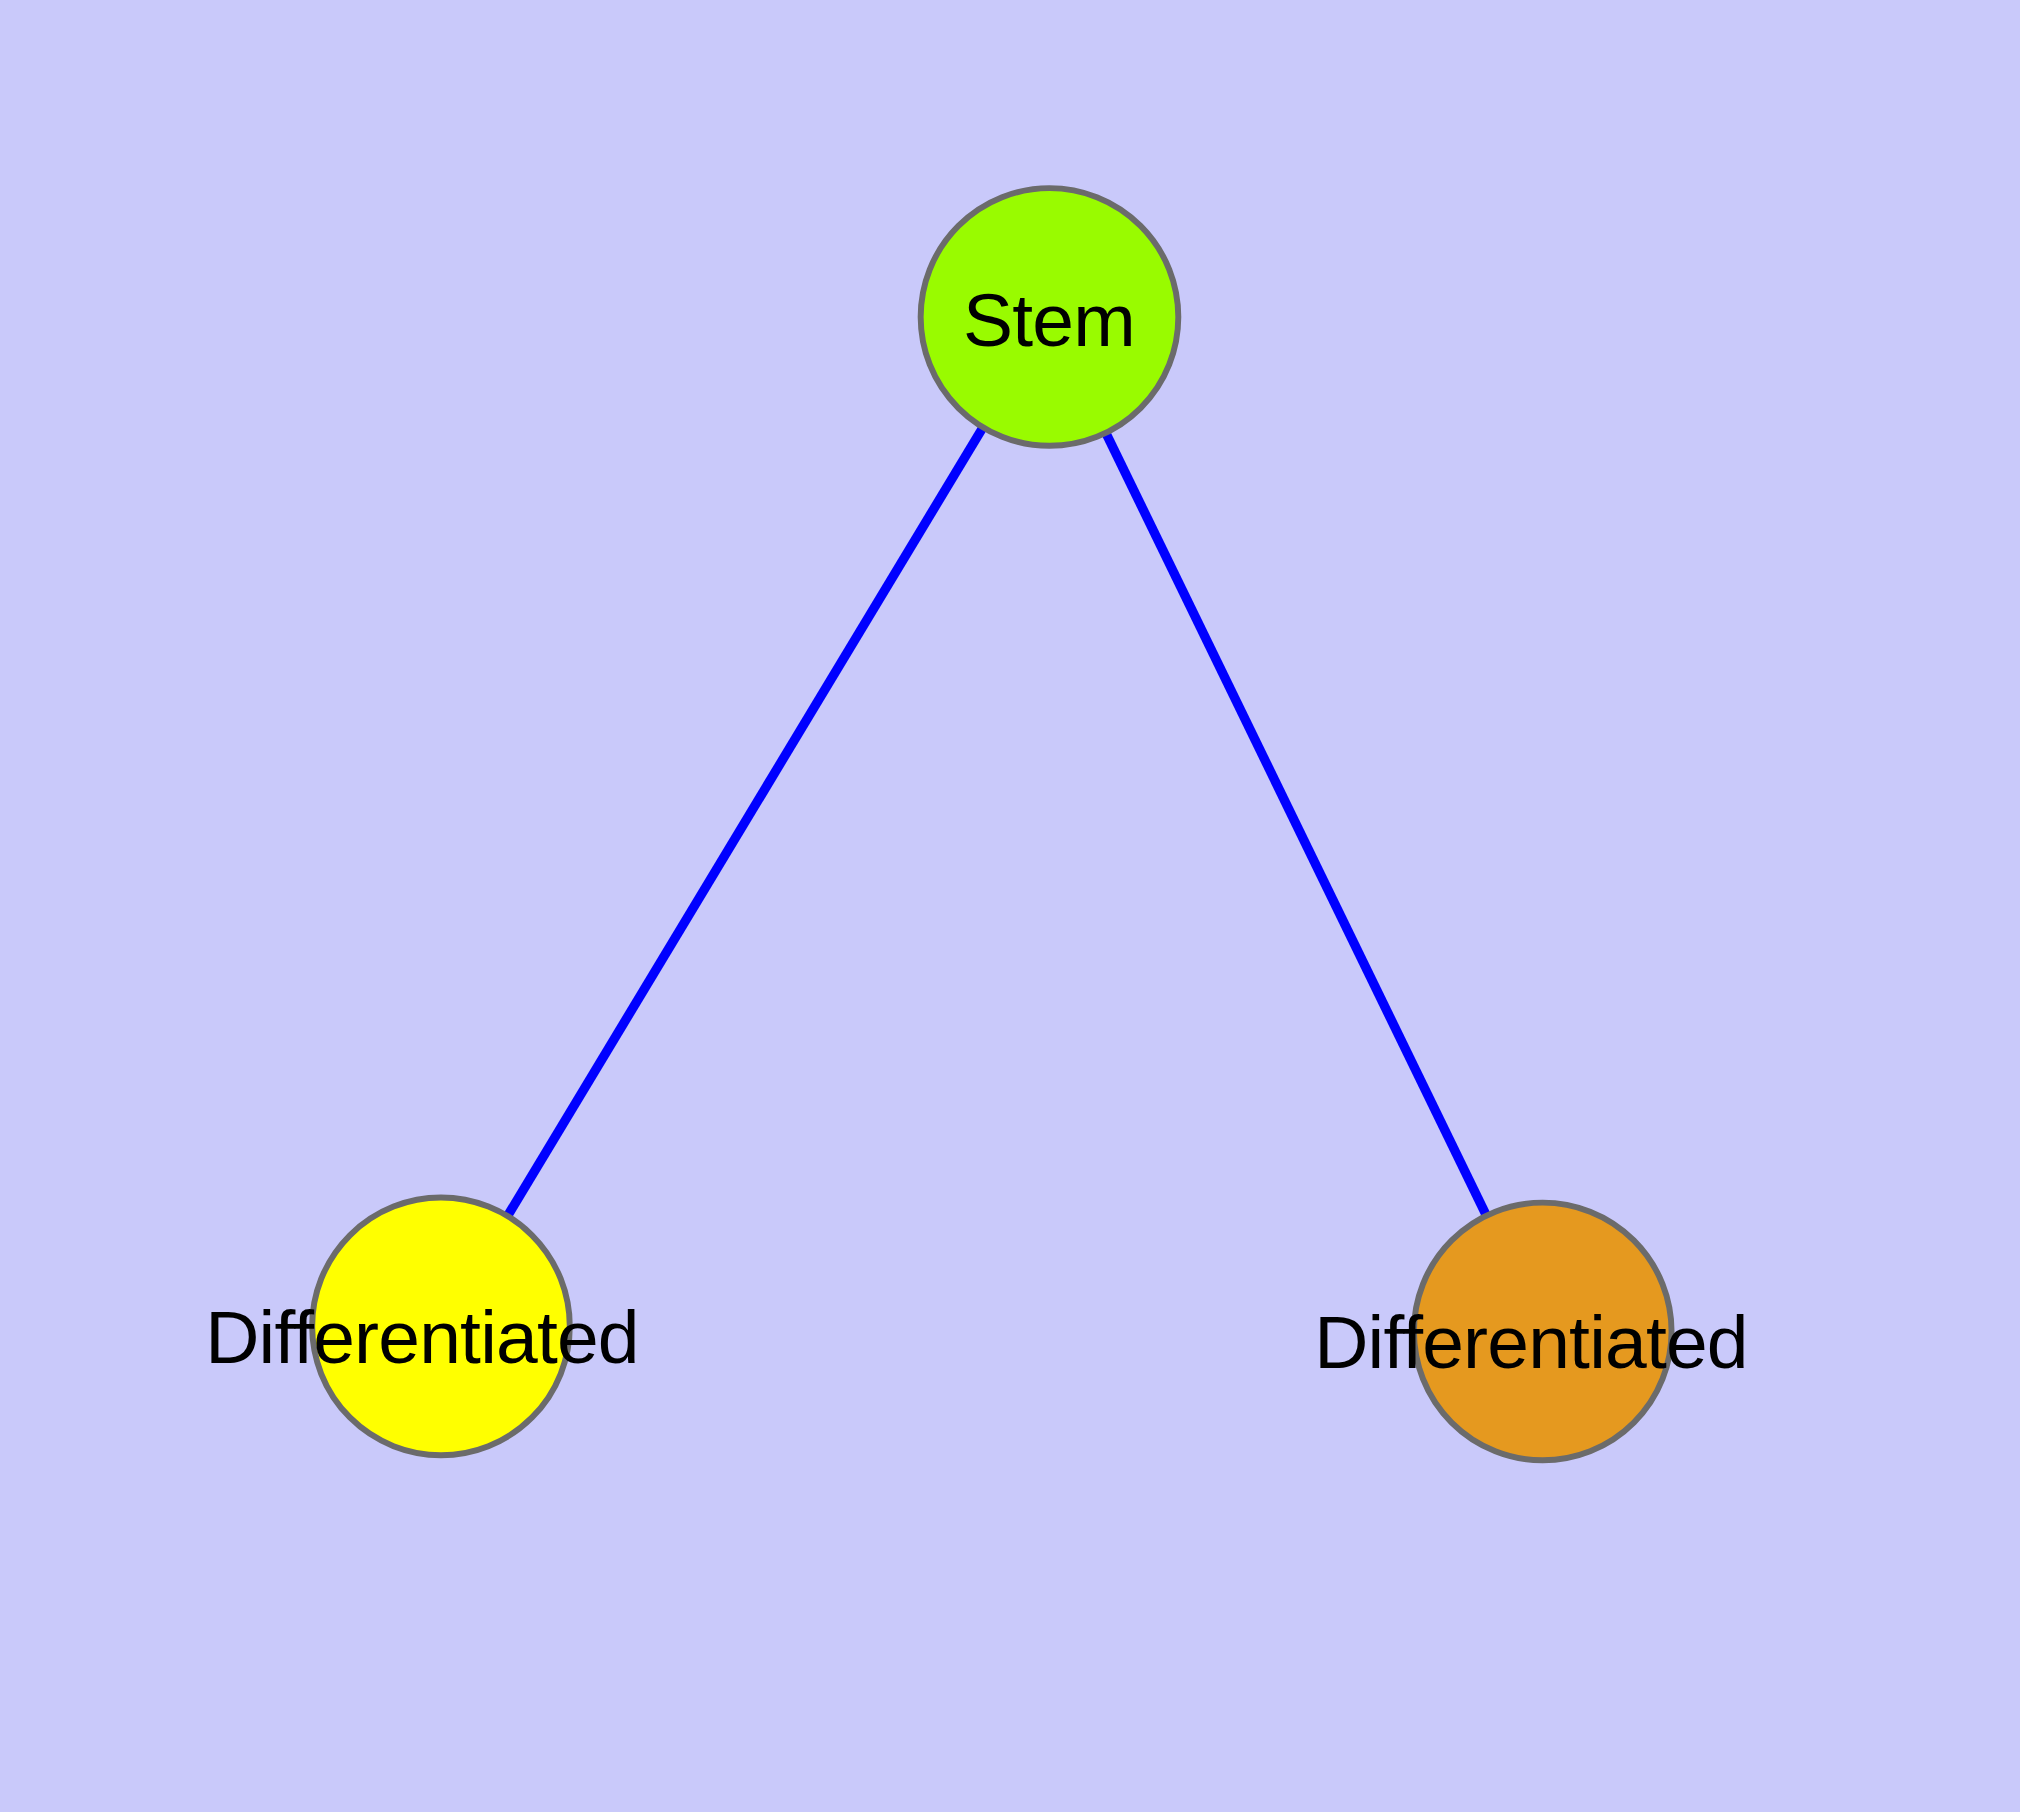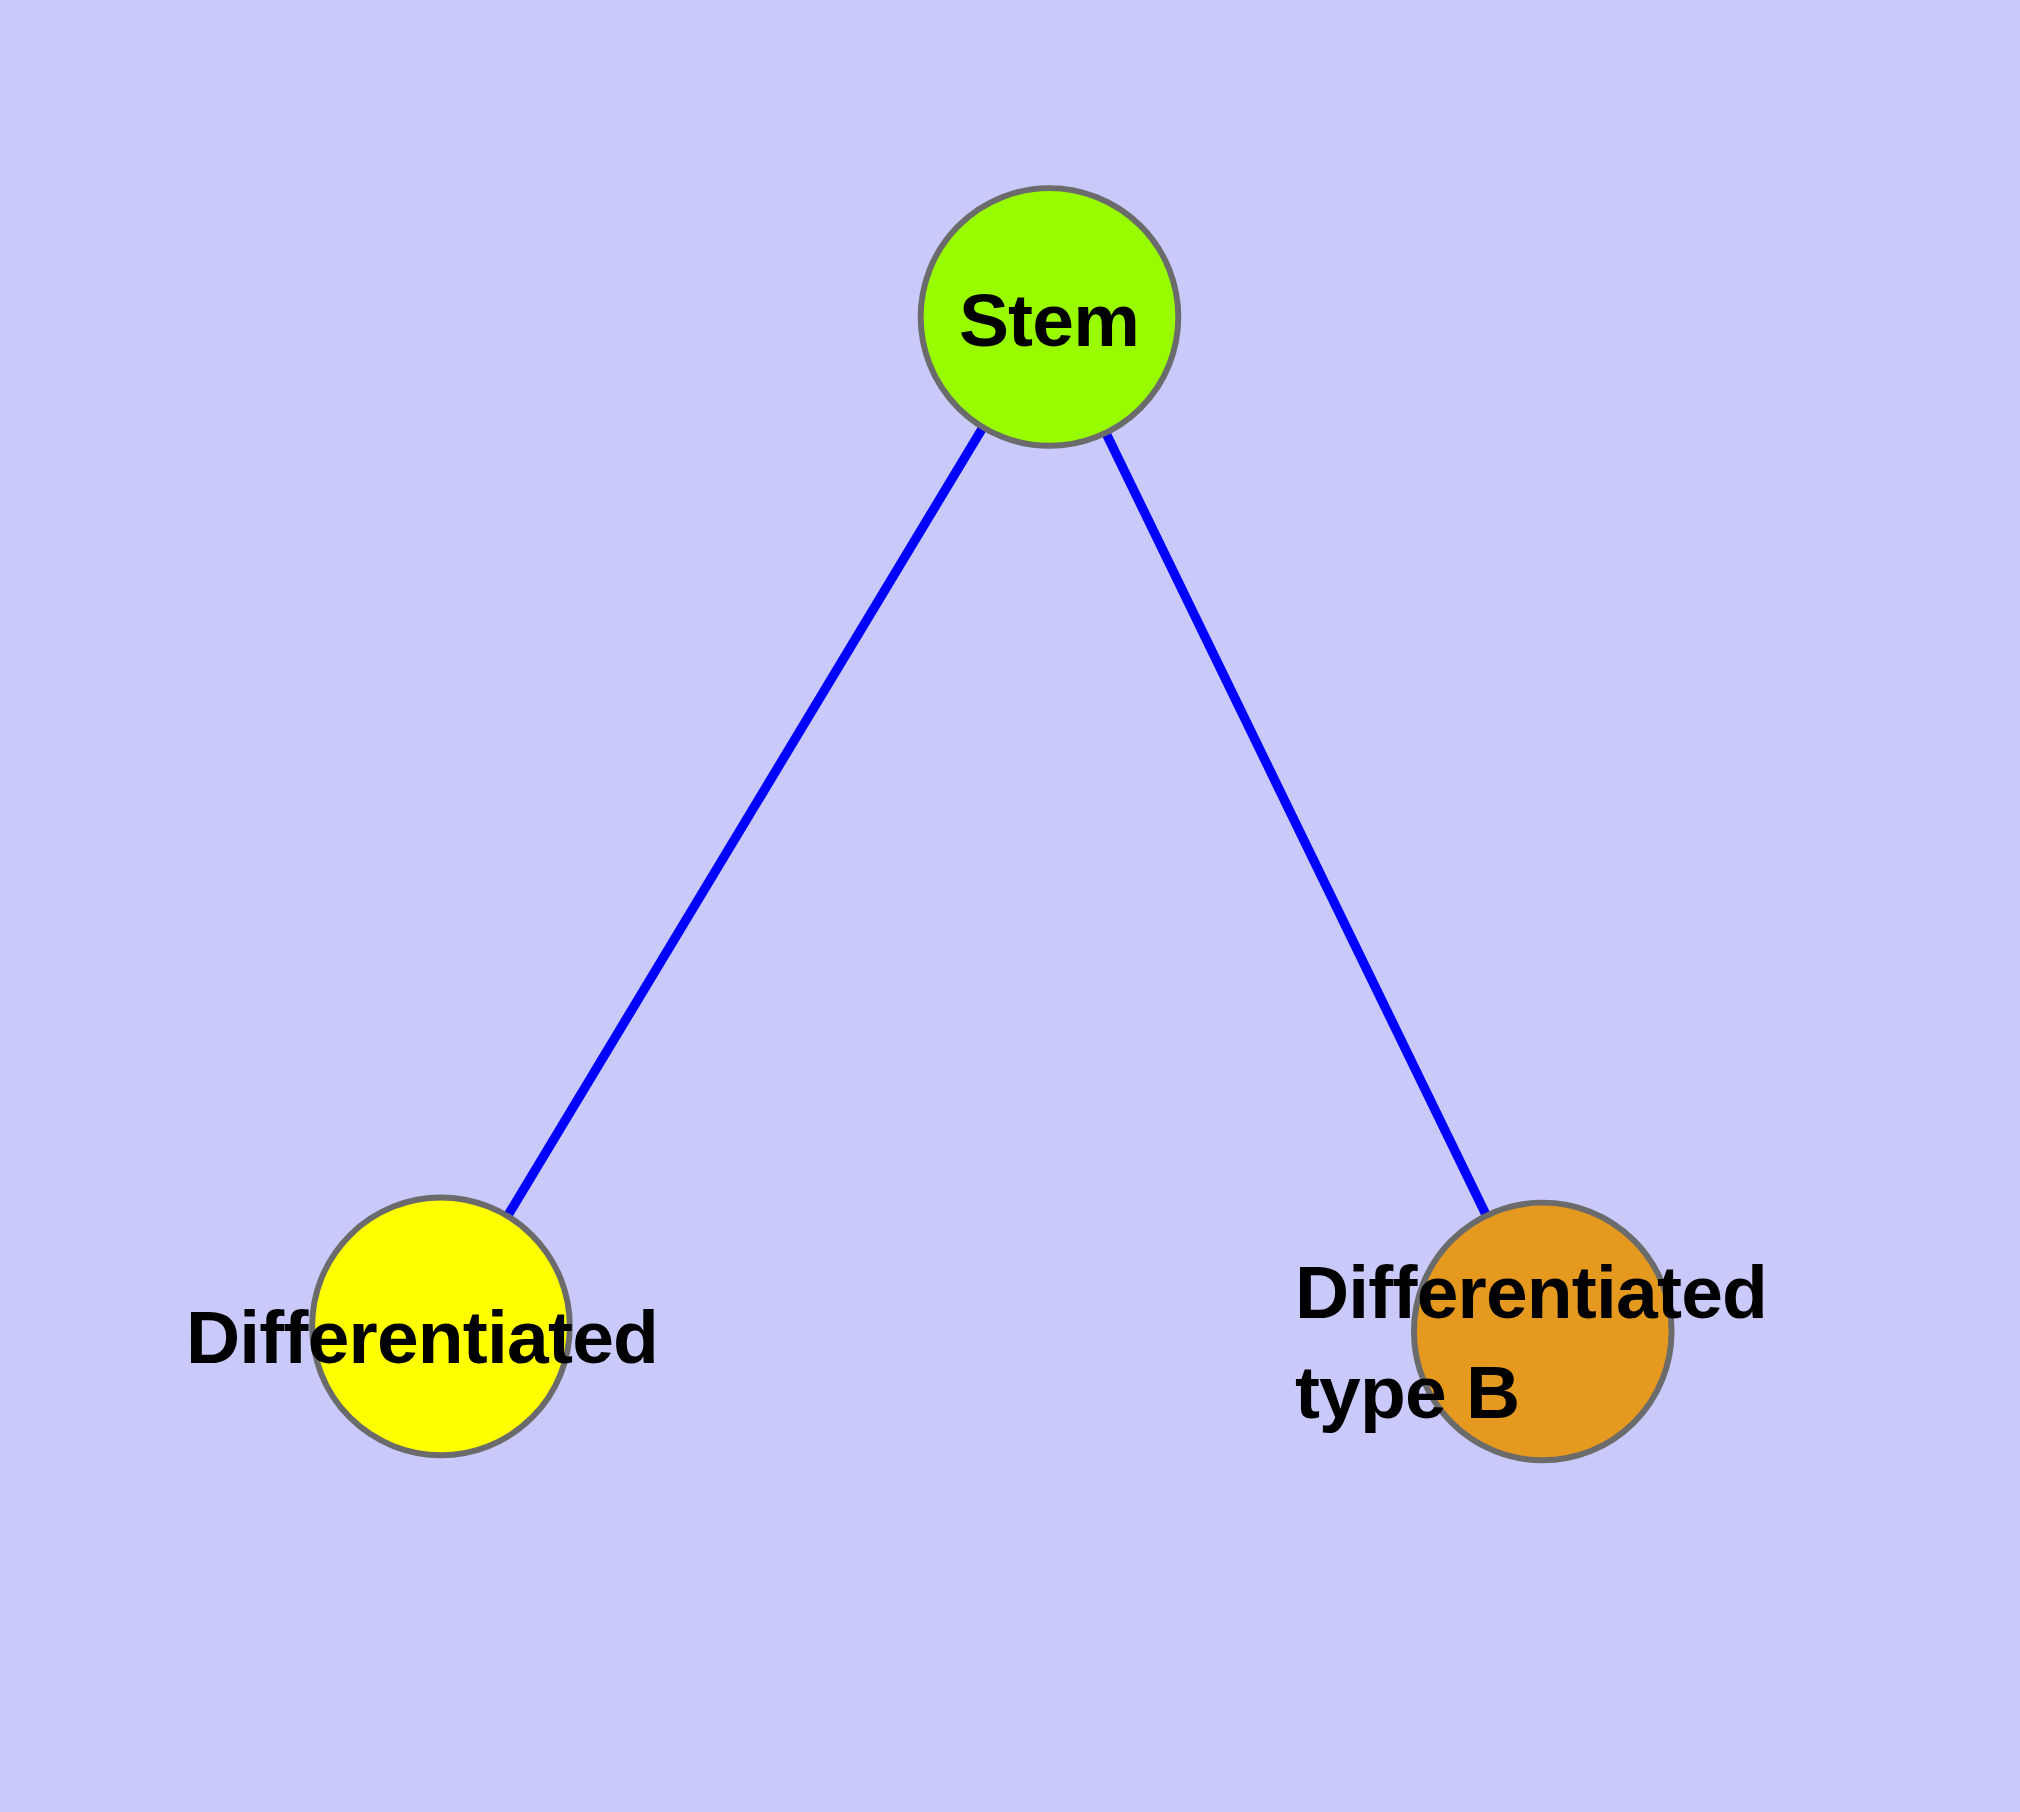--- a/index.html
+++ b/index.html
@@ -20,22 +20,22 @@
     stroke-width: 11;
     stroke-linecap: butt;
   }
   .node-circle {
     stroke: var(--border, #6b6b6b);
     stroke-width: 7;
   }
   .node-label {
     position: absolute;
     transform: translate(-50%, -50%);
-    text-align: left;
-    font-weight: bold;
+    text-align: right;
+    font-weight: normal;
     font-size: 75px;
     line-height: 100px;
     letter-spacing: -0.8px;
     color: var(--text, #000000);
     white-space: nowrap;
   }
 </style>
 </head>
 <body>
 
@@ -51,16 +51,15 @@
   <div class="node-label" style="left:1049px; top:320px;">
     <div>Stem</div>
   </div>
 
   <div class="node-label" style="left:422px; top:1337px;">
     <div>Differentiated</div>
   </div>
 
   <div class="node-label" style="left:1531px; top:1342px;">
     <div>Differentiated</div>
-    <div>type B</div>
   </div>
 </div>
 
 
 </body></html>

